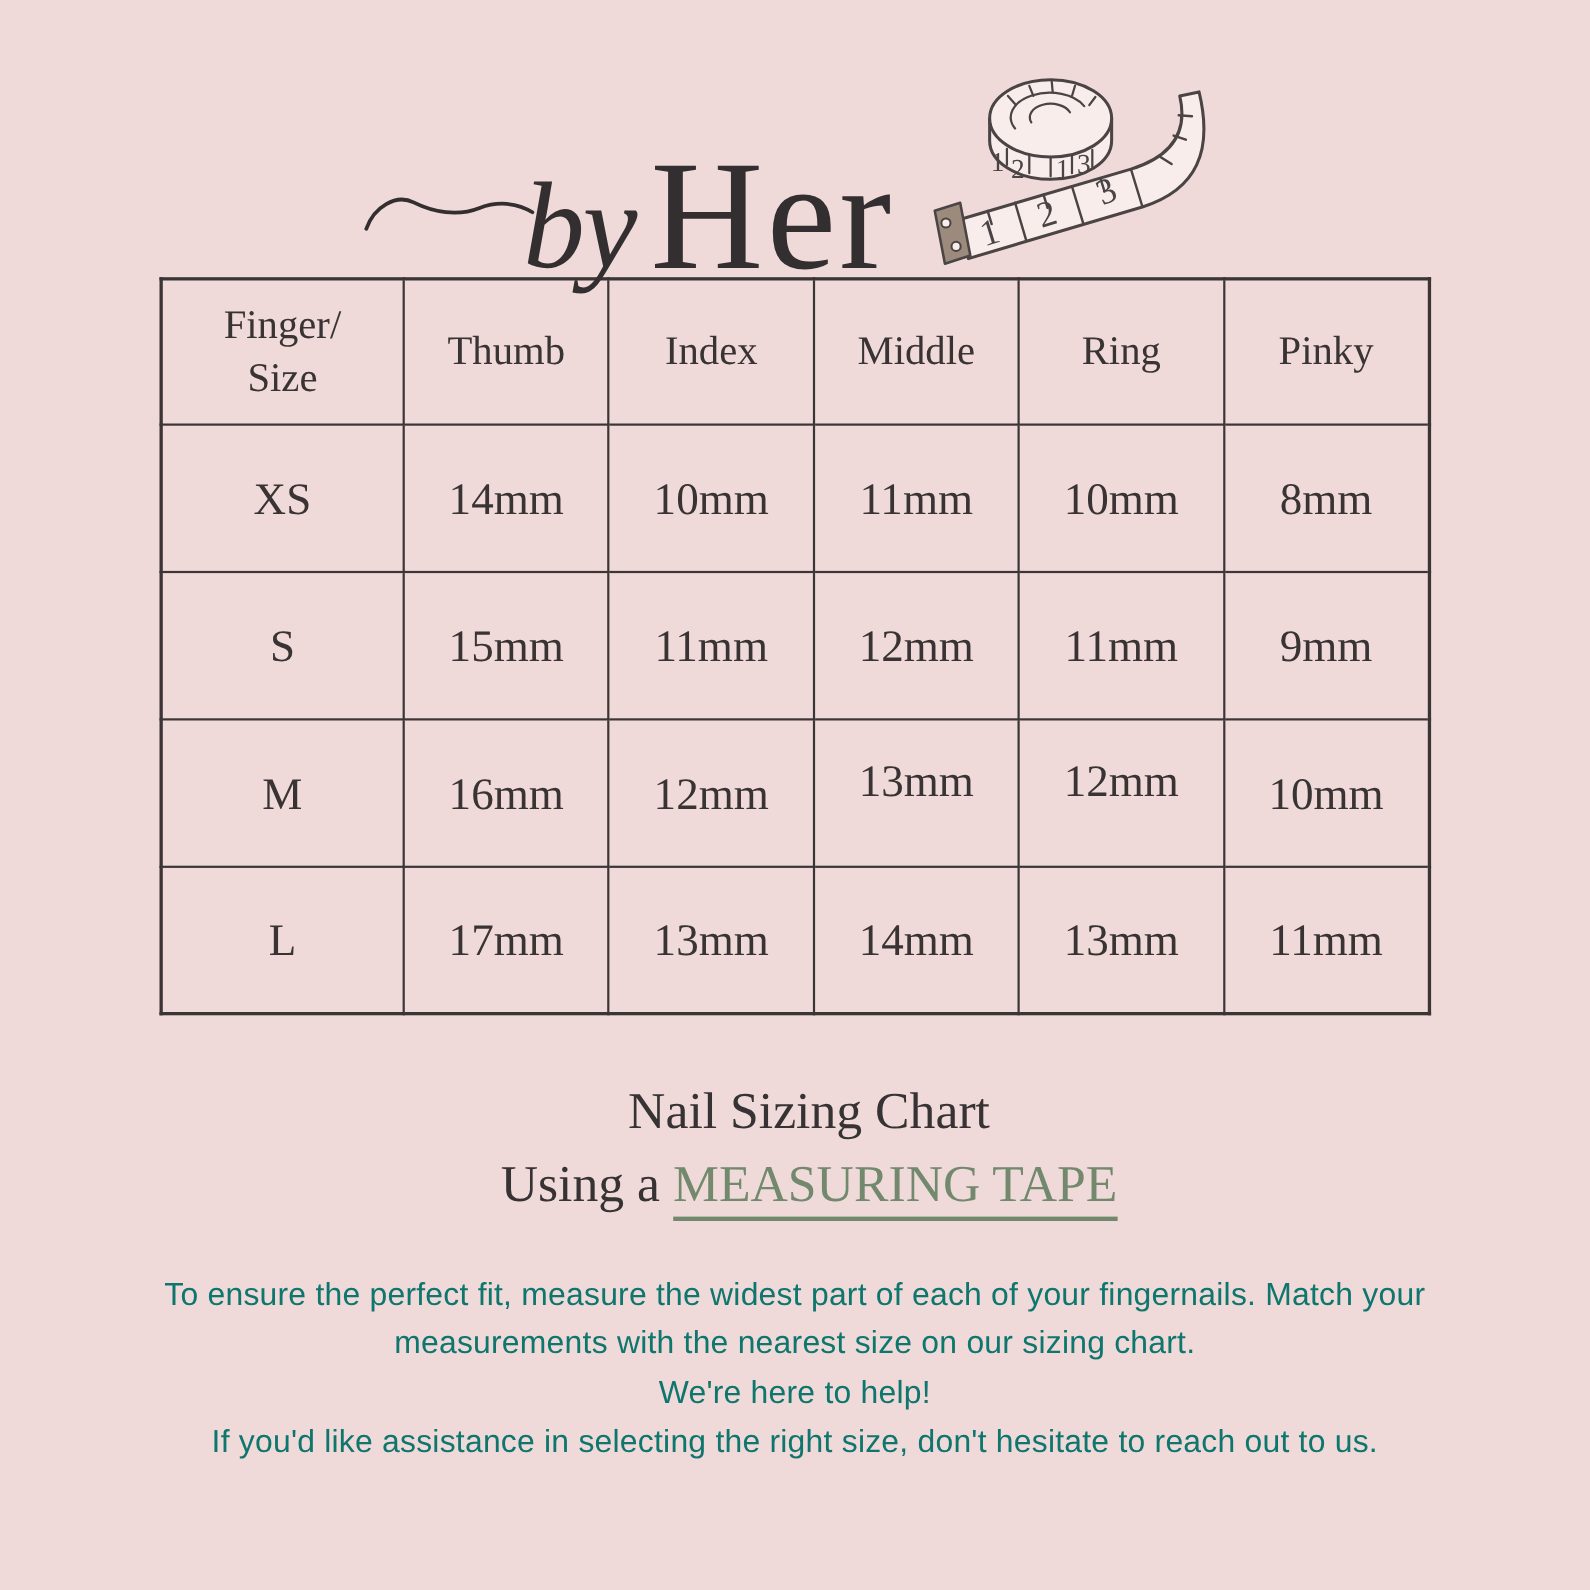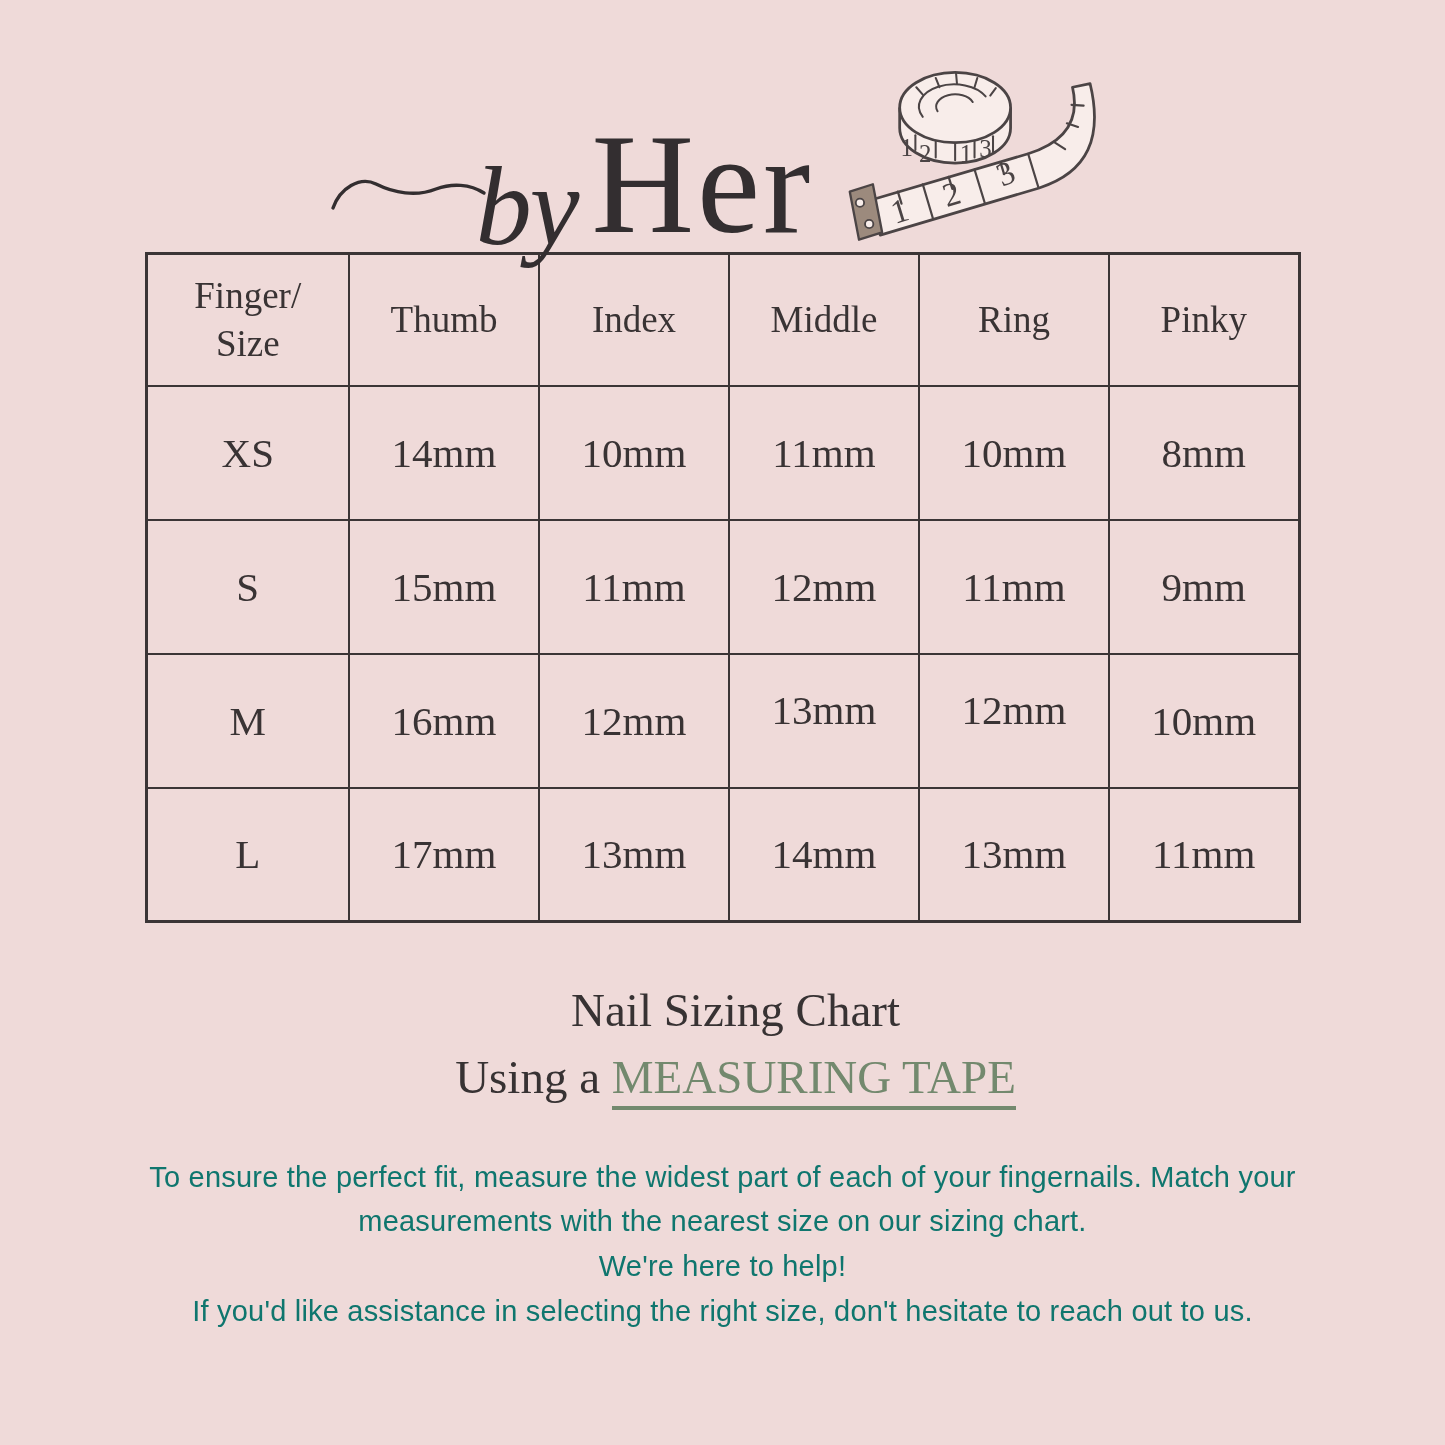--- a/index.html
+++ b/index.html
@@ -44,21 +44,21 @@
     top: 64px;
     letter-spacing: -2px;
   }
   .logo-her {
     font-size: 142px;
     line-height: 1;
     color: #332e30;
     letter-spacing: 3px;
     margin-left: 14px;
     position: relative;
-    top: 42px;
+    top: 54px;
   }
   .tape-illustration {
     width: 268px;
     height: 198px;
     margin-left: 34px;
     margin-top: 10px;
   }
 
   
   table.size-table {
@@ -73,21 +73,21 @@
     text-align: center;
     vertical-align: middle;
     font-weight: normal;
     color: #393334;
     padding: 0;
   }
   .size-table thead tr { height: 132px; }
   .size-table tbody tr { height: 134px; }
   .size-table th { font-size: 37px; }
   .size-table td { font-size: 41px; }
-  .size-table th:first-child { width: 203px; }
+  .size-table th:first-child { width: 221px; }
   .size-table th span { display: inline-block; line-height: 1.3; }
   .size-table th:first-child span { max-width: 160px; }
   
   .size-table tbody tr:nth-child(3) td:nth-child(4) span,
   .size-table tbody tr:nth-child(3) td:nth-child(5) span {
     position: relative; top: -11px;
   }
 
   
   .caption { text-align: center; margin-top: 58px; padding-left: 26px; }

